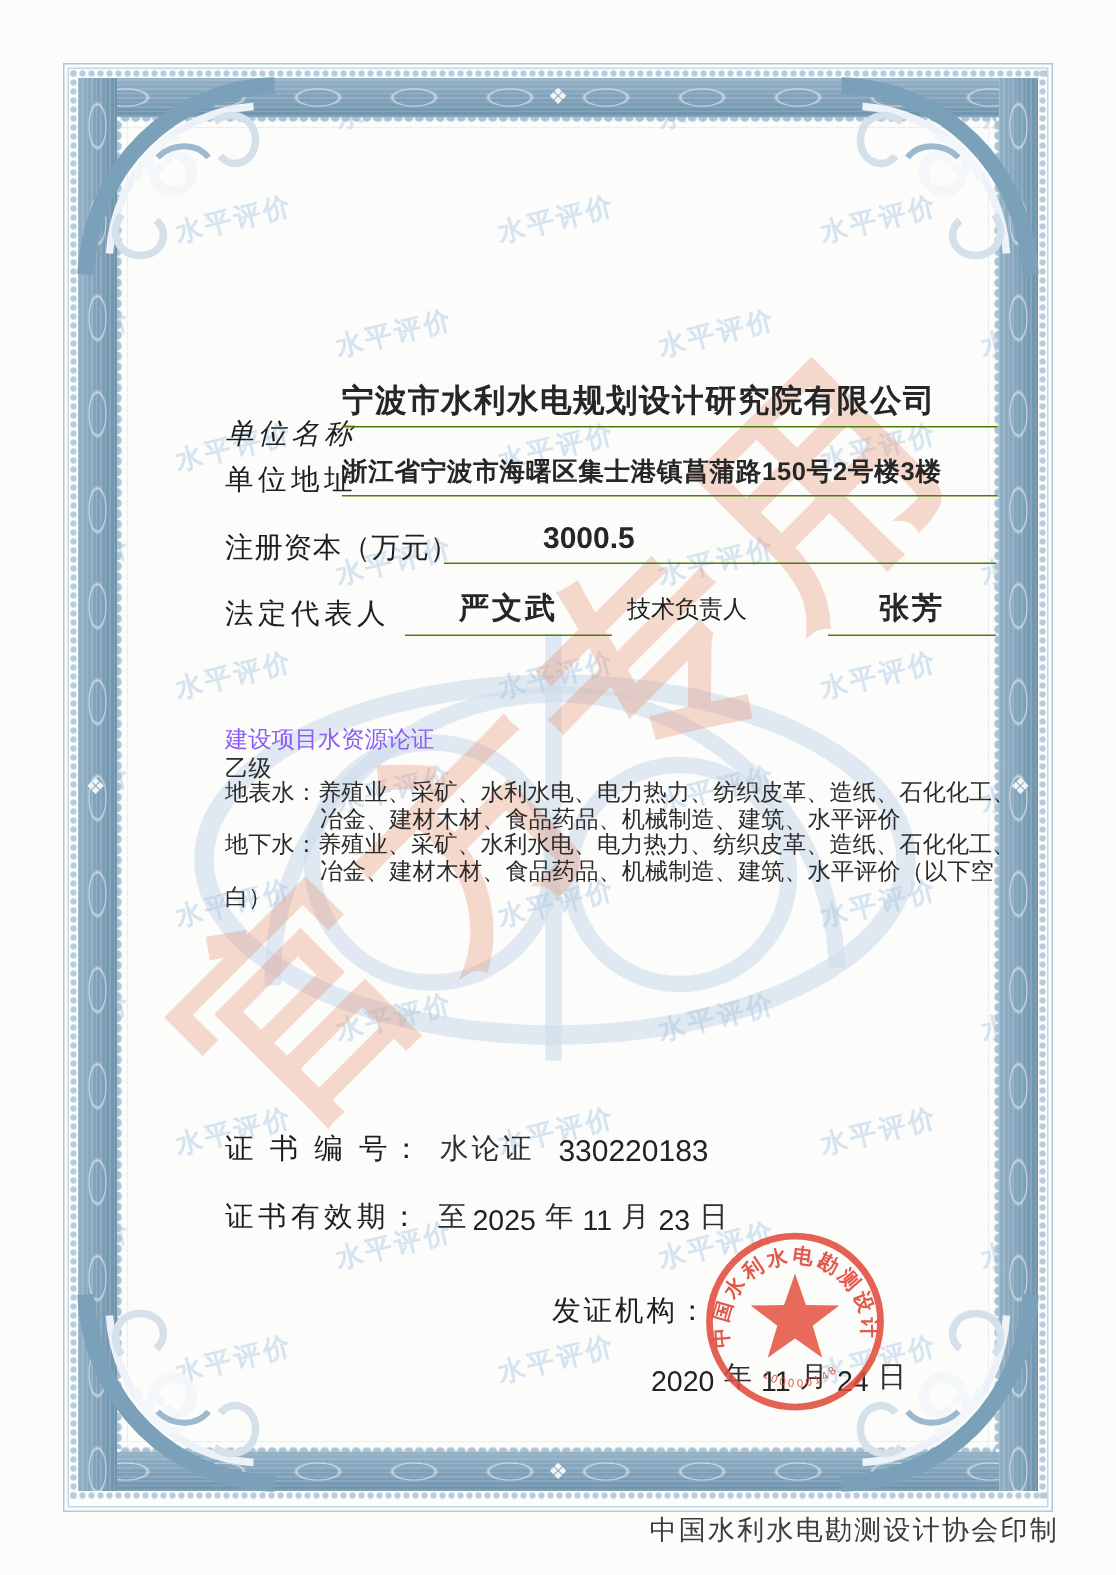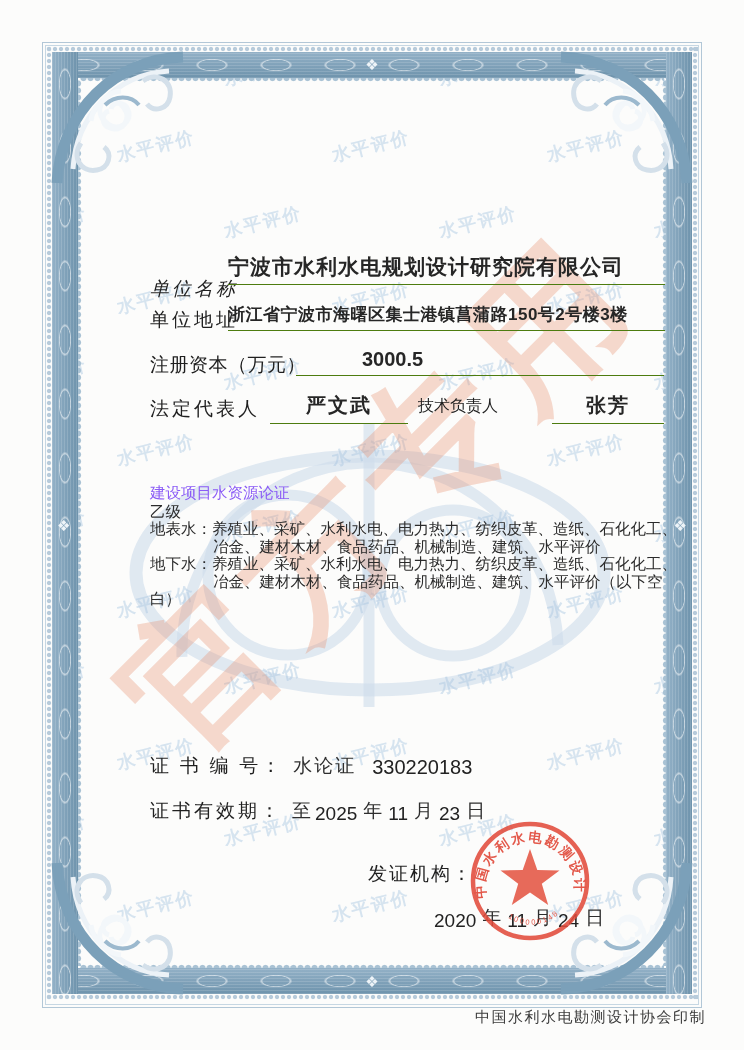--- a/index.html
+++ b/index.html
@@ -113,21 +113,21 @@
   .d-zhi{font-family:"Liberation Serif", serif;font-size:19px;margin-left:10px;}
   .d-num{font-size:19px;position:relative;top:3px;color:#222;margin:0 4px;}
   .d-unit{font-family:"Liberation Serif", serif;font-size:19px;margin:0 2px;}
   .r-issuer{position:absolute;left:368px;top:861px;font-size:19px;letter-spacing:2px;}
   .r-issuedate{position:absolute;left:430px;top:905px;}
 
   .seal{position:absolute;left:452px;top:805px;z-index:6;opacity:.92;}
 
   .print-note{
     position:absolute;right:38px;top:1008px;z-index:5;
-    font-family:"Liberation Serif", serif;font-size:15px;letter-spacing:1.5px;color:#3c3c3c;
+    font-family:"Liberation Serif", serif;font-size:18px;letter-spacing:1.5px;color:#3c3c3c;
   }
 </style>
 </head>
 <body>
 
 <div class="cert">
 
   <div class="wm-tile-layer" id="tileLayer">
       <span class="wm-tile" style="left: -50px; top: 2px;">水平评价</span>
       <span class="wm-tile" style="left: 165px; top: 2px;">水平评价</span>

